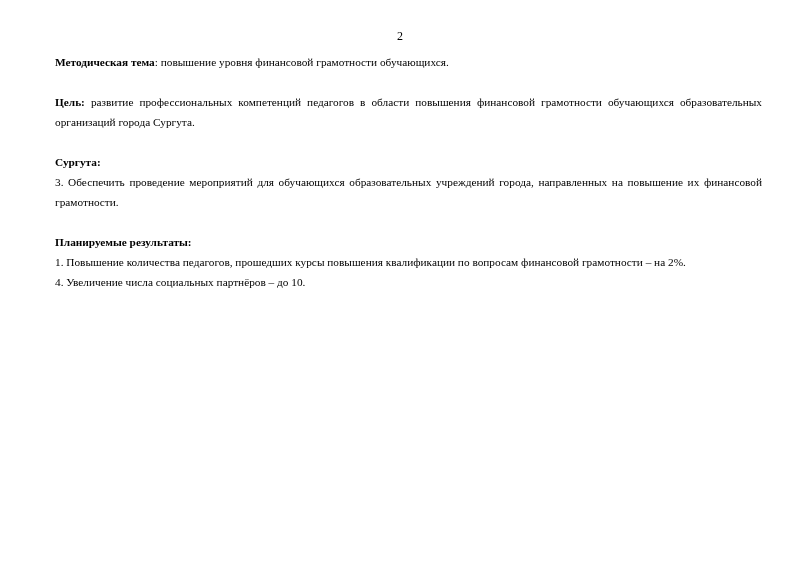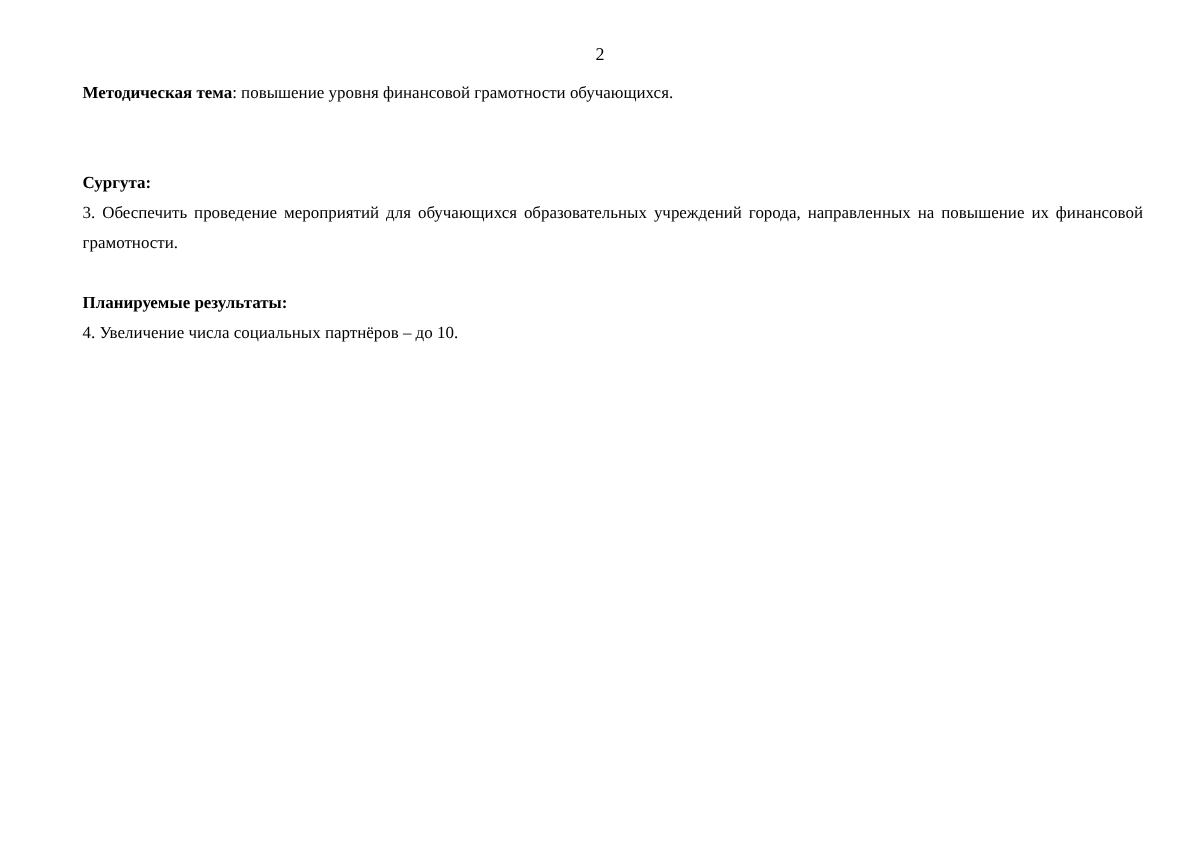--- a/index.html
+++ b/index.html
@@ -56,26 +56,28 @@
 <body>
 
 <div class="page">
 
   <div class="page-number">2</div>
 
   <p class="para first"><span class="b">Методическая тема</span><span>: повышение уровня финансовой грамотности обучающихся.</span></p>
 
   <div class="blank-line"></div>
 
+  <p class="para just"><span class="b">Цель:</span><span> развитие профессиональных компетенций педагогов в области повышения финансовой грамотности обучающихся образовательных организаций города Сургута.</span></p>
 
   <div class="blank-line"></div>
 
   <p class="para"><span class="b">Сургута:</span></p>
 
   <p class="para just">3. Обеспечить проведение мероприятий для обучающихся образовательных учреждений города, направленных на повышение их финансовой грамотности.</p>
 
   <div class="blank-line"></div>
 
   <p class="para"><span class="b">Планируемые результаты:</span></p>
 
+  <p class="para just">1. Повышение количества педагогов, прошедших курсы повышения квалификации по вопросам финансовой грамотности – на 2%.</p>
   <p class="para just">4. Увеличение числа социальных партнёров – до 10.</p>
 
 </div>
 
 </body></html>

